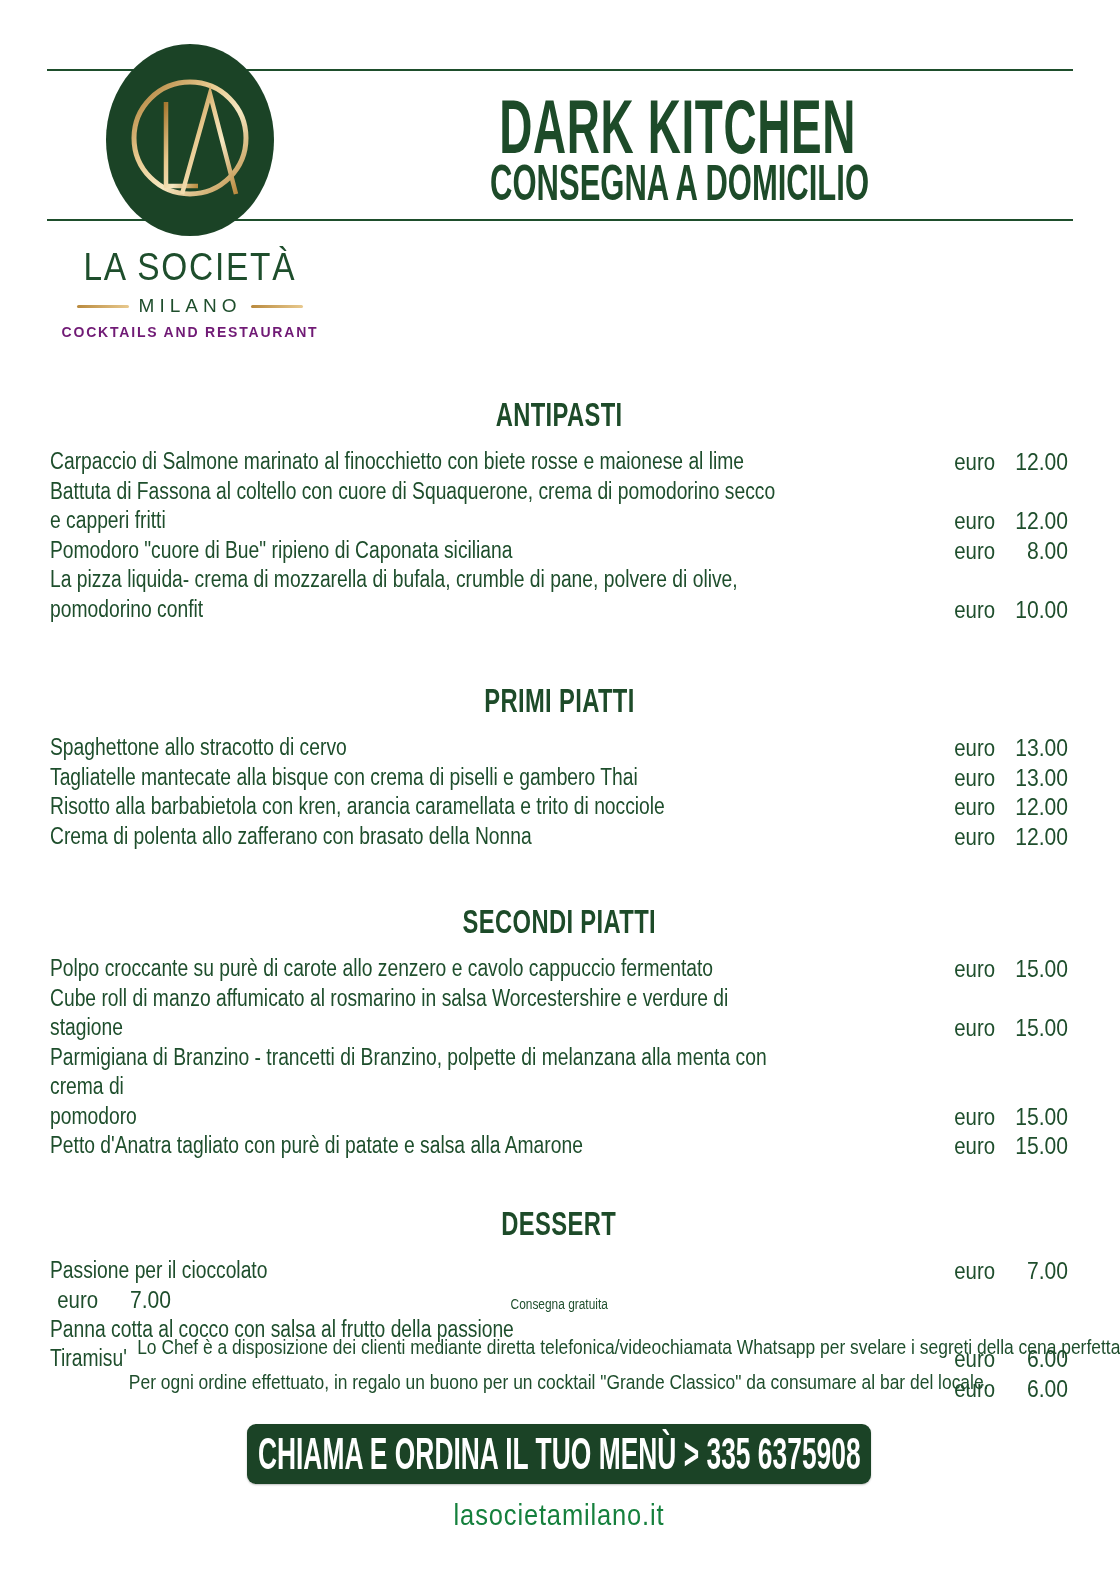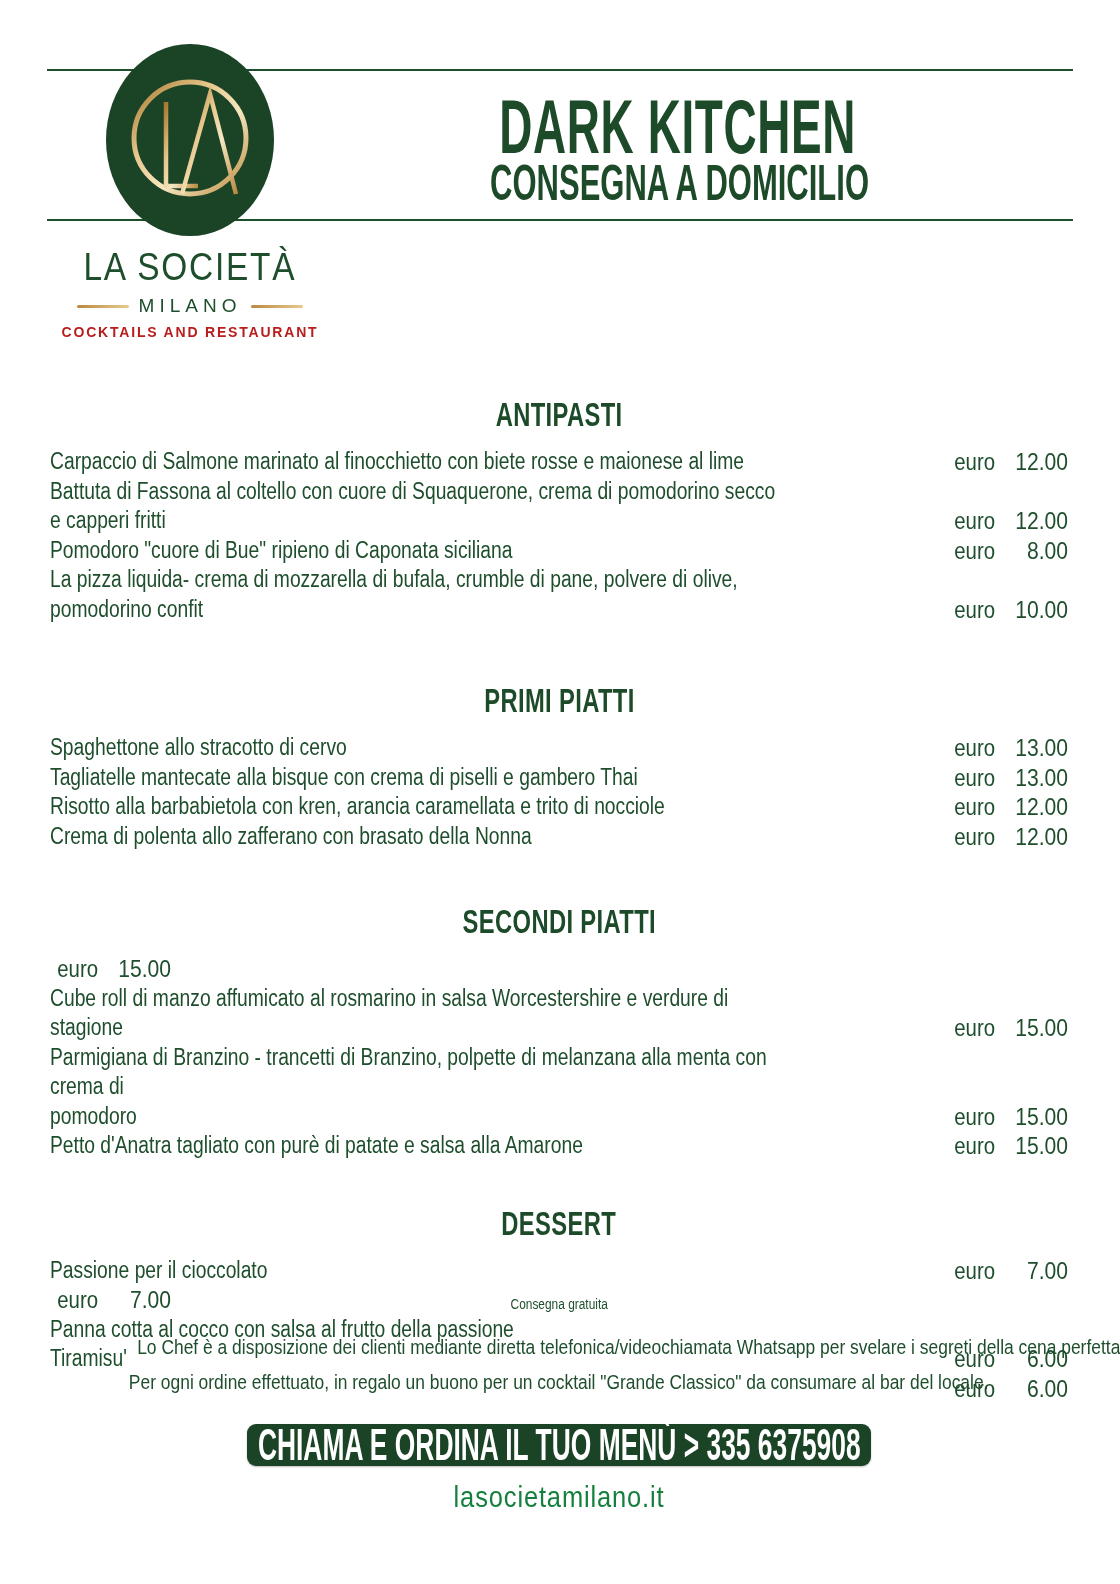--- a/index.html
+++ b/index.html
@@ -19,21 +19,21 @@
   .rule-top { top: 69px; }
   .rule-bottom { top: 219px; }
 
   
   .logo-wrap { position: absolute; left: 106px; top: 44px; width: 168px; height: 192px; z-index: 2; }
   .brand-block { position: absolute; left: 58px; top: 246px; width: 264px; text-align: center; z-index: 2; }
   .brand-name { font-size: 38px; letter-spacing: 2px; color: #1e4e2c; white-space: nowrap; }
   .brand-name .squeeze { display: inline-block; transform: scale(0.88, 1.02); transform-origin: center; }
   .brand-city { margin-top: 6px; font-size: 19px; letter-spacing: 5px; color: #1e4e2c; display: flex; align-items: center; justify-content: center; gap: 10px; }
   .gold-dash { display: inline-block; width: 52px; height: 3px; background: linear-gradient(90deg, #b98a3e, #e8c98e); border-radius: 2px; }
-  .brand-tagline { margin-top: 7px; font-size: 14px; font-weight: bold; letter-spacing: 1.8px; color: #b91c1c; white-space: nowrap; }
+  .brand-tagline { margin-top: 7px; font-size: 14px; font-weight: bold; letter-spacing: 1.8px; color: #701a75; white-space: nowrap; }
 
   
   .header-title { position: absolute; left: 236px; right: 0; top: 84px; text-align: center; white-space: nowrap; }
   .header-title .squeeze { display: inline-block; font-size: 74px; font-weight: bold; color: #1d4b29; transform: scale(0.62, 1.02); transform-origin: center; letter-spacing: 1px; }
   .header-subtitle { position: absolute; left: 240px; right: 0; top: 154px; text-align: center; white-space: nowrap; }
   .header-subtitle .squeeze { display: inline-block; font-size: 50px; font-weight: bold; color: #1d4b29; transform: scale(0.62, 1.0); transform-origin: center; }
   .menu-title { position: absolute; left: 240px; right: 310px; top: 276px; text-align: center; white-space: nowrap; }
   .menu-title .squeeze { display: inline-block; font-size: 48px; font-weight: bold; color: #1d4b29; transform: scale(0.66, 1.02); transform-origin: center; }
 
   
@@ -56,21 +56,21 @@
   .footer { position: absolute; left: 50px; right: 52px; top: 1296px; text-align: center; }
   .note-small { font-size: 14px; color: #1e4e2c; }
   .note-small .squeeze, .note .squeeze { display: inline-block; transform: scaleX(0.85); transform-origin: center; white-space: nowrap; }
   .note { font-size: 20.5px; color: #1e4e2c; }
   .note-1 { margin-top: 0; }
   .note-2 { margin-top: 23px; }
   .note-3 { margin-top: 11px; }
   .cta-button {
     margin: 30px auto 0;
     width: 624px;
-    height: 42px;
+    height: 60px;
     background: #1b4326;
     border: none;
     border-radius: 9px;
     display: flex; align-items: center; justify-content: center;
     cursor: pointer;
     box-shadow: 0 1px 2px rgba(0,0,0,0.25);
   }
   .cta-button .squeeze { display: inline-block; font-size: 44px; font-weight: bold; color: #ffffff; transform: scale(0.6, 1.0); transform-origin: center; white-space: nowrap; }
   .website { margin-top: 14px; font-size: 30px; color: #15803d; letter-spacing: 1px; }
   .website .squeeze { display: inline-block; transform: scaleX(0.85); transform-origin: center; }
@@ -163,20 +163,21 @@
     <div class="item-name"><span class="squeeze">Crema di polenta allo zafferano con brasato della Nonna</span></div>
     <div class="item-price"><span class="p-label">euro</span> <span class="p-value">12.00</span></div>
   </div>
 </div>
   </div>
 
   <div class="menu-section">
     <div class="section-title"><span class="squeeze">SECONDI PIATTI</span></div>
     <div class="section-items">
   <div class="menu-row">
+    <div class="item-name"><span class="squeeze">Polpo croccante su purè di carote allo zenzero e cavolo cappuccio fermentato</span></div>
     <div class="item-price"><span class="p-label">euro</span> <span class="p-value">15.00</span></div>
   </div>
 
   <div class="menu-row">
     <div class="item-name"><span class="squeeze">Cube roll di manzo affumicato al rosmarino in salsa Worcestershire e verdure di stagione</span></div>
     <div class="item-price"><span class="p-label">euro</span> <span class="p-value">15.00</span></div>
   </div>
 
   <div class="menu-row">
     <div class="item-name"><span class="squeeze">Parmigiana di Branzino - trancetti di Branzino, polpette di melanzana alla menta con crema di

